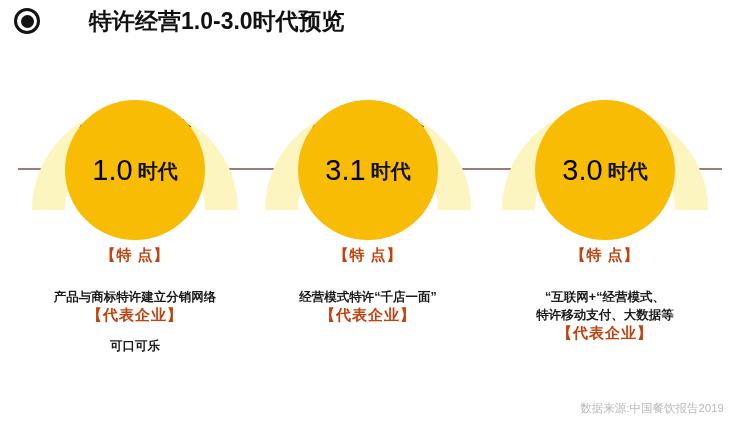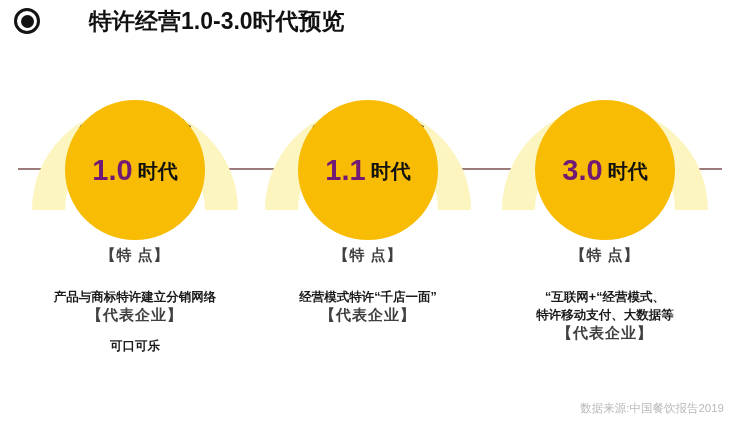--- a/index.html
+++ b/index.html
@@ -111,22 +111,22 @@
     height: 140px;
     border-radius: 50%;
     background: #f8bc05;
     display: flex;
     align-items: center;
     justify-content: center;
     z-index: 3;
   }
   .era-circle .num {
     font-size: 29px;
-    font-weight: bold;
-    color: #701a75;
+    font-weight: normal;
+    color: #000000;
     line-height: 1;
   }
   .era-circle .suffix {
     font-size: 20px;
     font-weight: bold;
     color: #111111;
     line-height: 1;
     margin-left: 5px;
     position: relative;
     top: 1px;
@@ -136,21 +136,21 @@
   .details {
     position: absolute;
     left: 0;
     top: 246px;
     width: 240px;
     text-align: center;
   }
   .section-head {
     font-size: 15px;
     font-weight: bold;
-    color: #404040;
+    color: #c2410c;
     line-height: 1.25;
     letter-spacing: 1px;
   }
   .section-body {
     font-size: 12.5px;
     font-weight: bold;
     color: #1a1a1a;
     line-height: 1.45;
     margin-top: 23px;
   }
@@ -221,21 +221,21 @@
       <svg viewBox="0 0 240 170">
         <path d="M 17 148 A 103 103 0 0 1 223 148 L 190 148 A 70 70 0 0 0 50 148 Z" fill="#fcf5bf"></path>
         <path id="arcpath2" d="M 30 148 A 90 90 0 0 1 210 148" fill="none" stroke="none"></path>
         <text class="arc-label">
           <textPath href="#arcpath2" startOffset="50%" text-anchor="middle">
             <tspan>1940年-2010年</tspan>
           </textPath>
         </text>
       </svg>
       <div class="era-circle">
-        <span class="num">1.1</span>
+        <span class="num">3.1</span>
         <span class="suffix">时代</span>
       </div>
     </div>
     <div class="details">
       <div class="section-head">【特 点】</div>
       <div class="section-body">
         <span class="line">经营模式特许“千店一面”</span>
       </div>
       <div class="section-head second">【代表企业】</div>
     </div>

